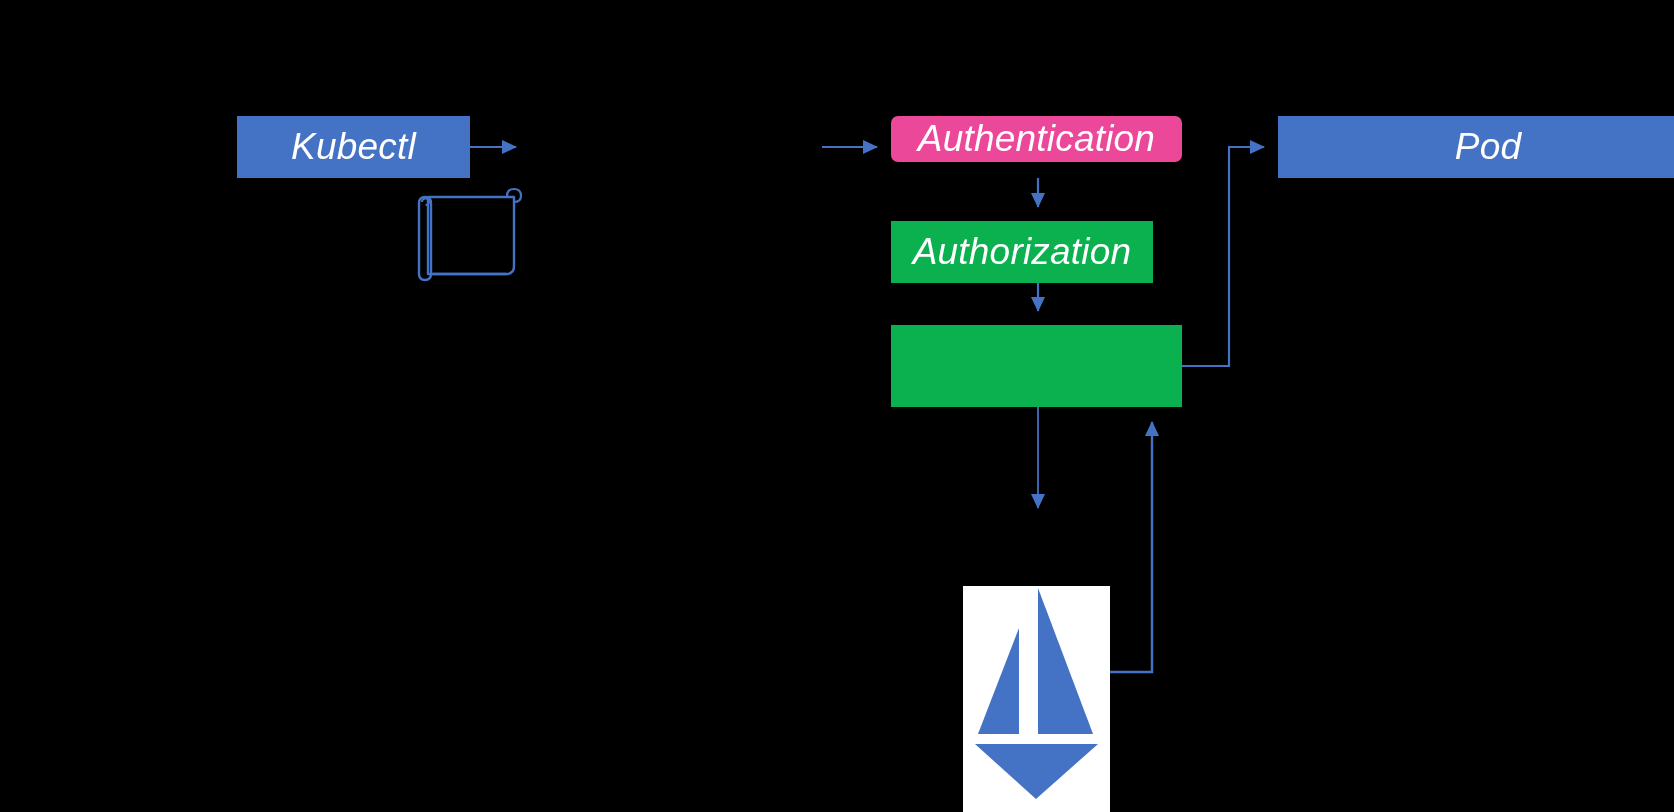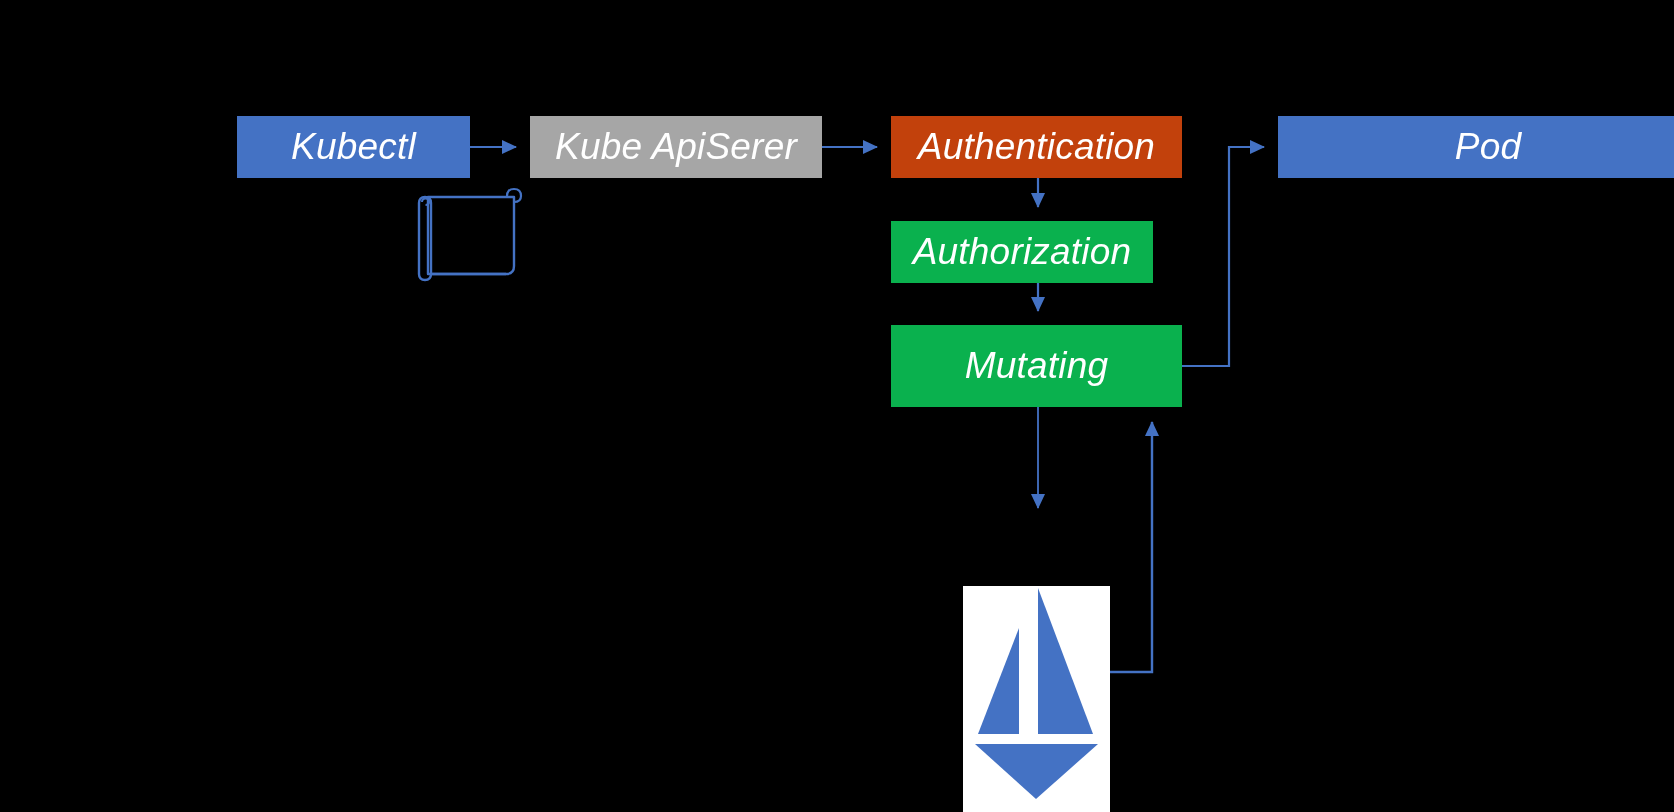--- a/index.html
+++ b/index.html
@@ -45,23 +45,24 @@
     font-size: 37px;
   }
   .node-apiserver {
     left: 530px; top: 116px;
     width: 292px; height: 62px;
     background: #A6A6A6;
     font-size: 37px;
   }
   .node-authentication {
     left: 891px; top: 116px;
-    width: 291px; height: 62px;
-    background: #c2410c;
+    width: 291px; height: 46px;
+    background: #ec4899;
     font-size: 37px;
+    border-radius: 7px;
   }
   .node-authorization {
     left: 891px; top: 221px;
     width: 262px; height: 62px;
     background: #0AB14E;
     font-size: 37px;
   }
   .node-mutating {
     left: 891px; top: 325px;
     width: 291px; height: 82px;
@@ -135,28 +136,26 @@
       <path d="M1038,407 L1038,508" stroke="#4472C4" stroke-width="1.8" fill="none" marker-end="url(#ah-big)"></path>
     </g>
 
     <g>
       <path d="M1110,672 L1152,672 L1152,422" stroke="#4472C4" stroke-width="2.4" fill="none" marker-end="url(#ah-big)"></path>
     </g>
   </svg>
 
   <div class="node node-kubectl">Kubectl</div>
 
-  <div class="node node-apiserver">Kube ApiSerer</div>
 
   <div class="node node-authentication">Authentication</div>
 
   <div class="node node-authorization">Authorization</div>
 
   <div class="node node-mutating">
-    <span>Mutating</span>
   </div>
 
   <div class="node node-pod">Pod</div>
 
   <div class="scroll-icon">
     <svg viewBox="0 0 110 96" width="110" height="96" xmlns="http://www.w3.org/2000/svg">
 
       <path d="M13,11 L99,11 L99,80 Q99,88 91,88 L13,88 Z" fill="none" stroke="#4472C4" stroke-width="2.4" stroke-linejoin="round"></path>
 
       <path d="M4,17 Q4,11 10,11 Q16,11 16,17 L16,88 Q16,94 10,94 Q4,94 4,88 Z" fill="none" stroke="#4472C4" stroke-width="2.4"></path>

